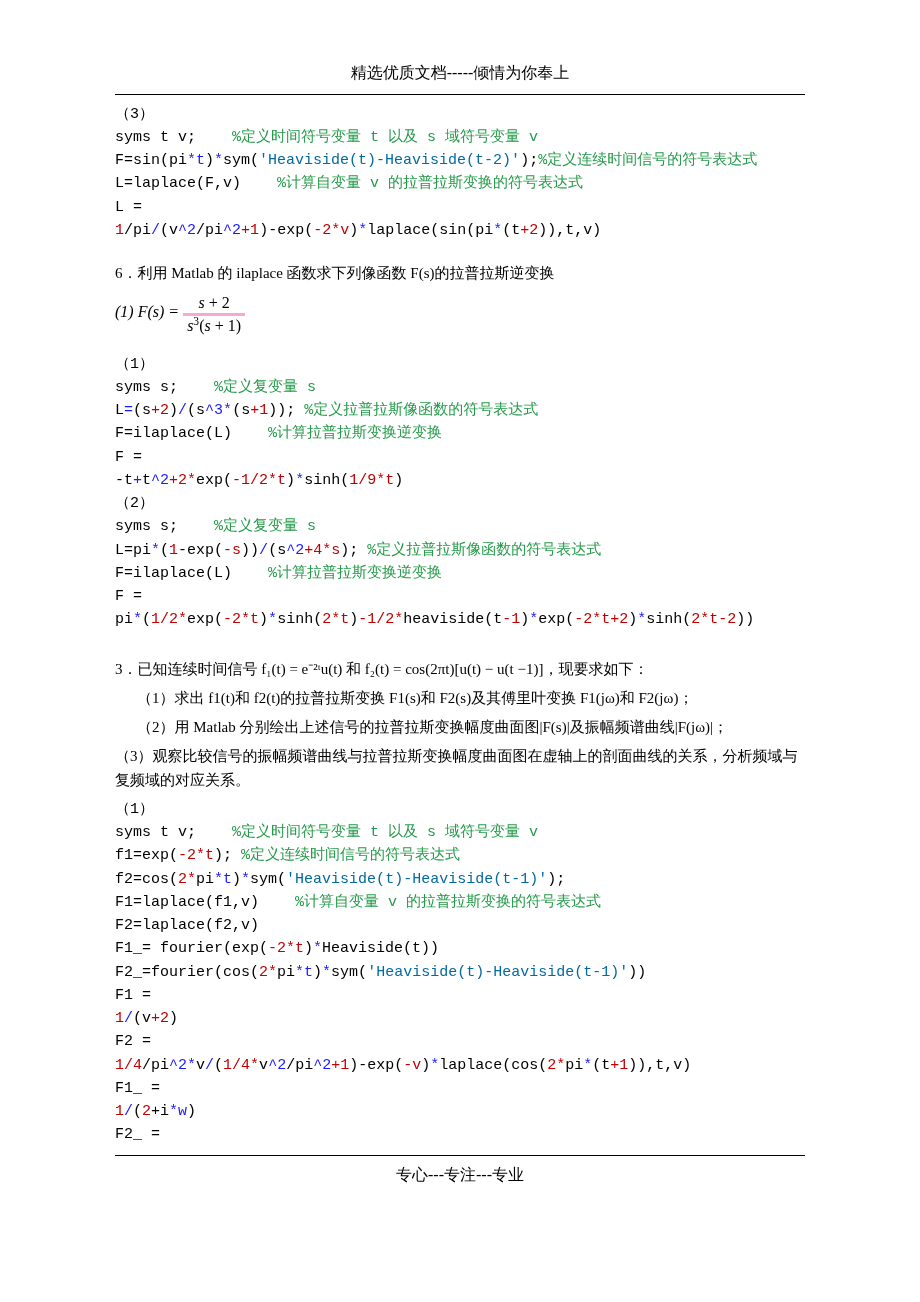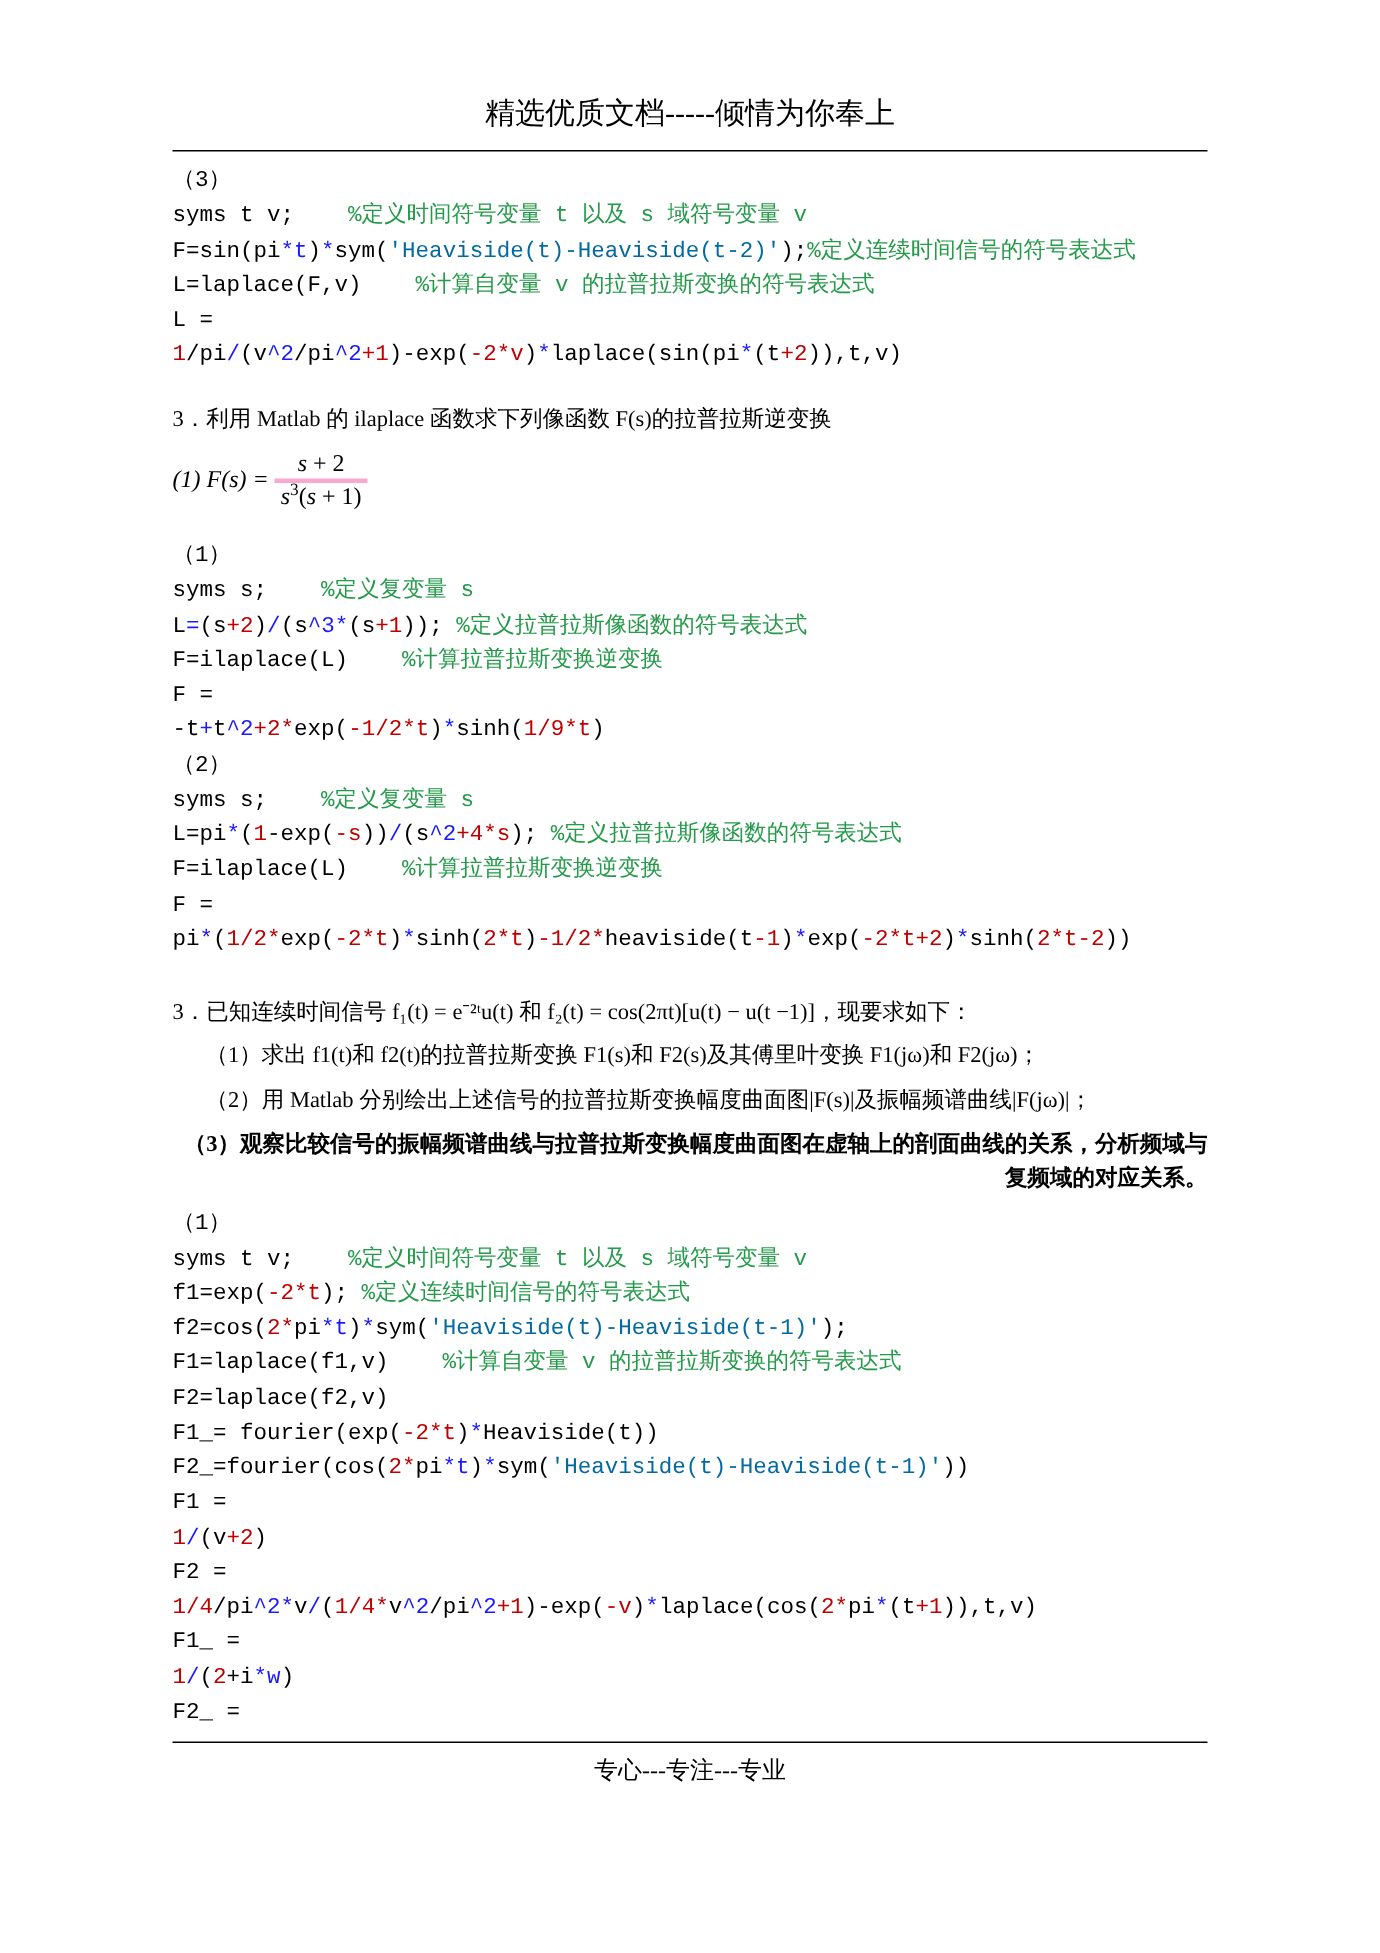--- a/index.html
+++ b/index.html
@@ -12,21 +12,21 @@
   .page {
     width: 920px;
     padding: 60px 115px 40px 115px;
     box-sizing: border-box;
     font-size: 15px;
     line-height: 1.6;
     color: #000;
   }
   .header {
     text-align: center;
-    font-size: 20px;
+    font-size: 16px;
     margin-bottom: 8px;
   }
   .hr {
     border: none;
     border-top: 1px solid #000;
     margin: 0 0 8px 0;
   }
   .footer-hr {
     border: none;
     border-top: 1px solid #000;
@@ -46,21 +46,21 @@
   .purple { color: #0369a1; }
   .green { color: #259a4a; }
   .blue { color: #1a1aff; }
   .red { color: #c00000; }
   .normal-text {
     font-family: "SimSun", "宋体", "Times New Roman", serif;
     line-height: 1.55;
     margin: 6px 0;
   }
   .indent { padding-left: 22px; }
-  .bold { font-weight: bold; text-align: right; }
+  .bold { font-weight: normal; }
   .formula-row {
     display: flex;
     align-items: center;
     gap: 90px;
     margin: 8px 0 18px 0;
     font-family: "Times New Roman", serif;
     font-style: italic;
     font-size: 16px;
   }
   .frac {
@@ -83,21 +83,21 @@
   <hr class="hr">
 
   <div class="code-line black">（3）</div>
   <div class="code-line"><span class="black">syms t v;    </span><span class="green">%定义时间符号变量 t 以及 s 域符号变量 v</span></div>
   <div class="code-line"><span class="black">F=sin(pi</span><span class="blue">*t</span><span class="black">)</span><span class="blue">*</span><span class="black">sym(</span><span class="purple">'Heaviside(t)-Heaviside(t-2)'</span><span class="black">);</span><span class="green">%定义连续时间信号的符号表达式</span></div>
   <div class="code-line"><span class="black">L=laplace(F,v)    </span><span class="green">%计算自变量 v 的拉普拉斯变换的符号表达式</span></div>
   <div class="code-line black">L =</div>
   <div class="code-line"><span class="red">1</span><span class="black">/pi</span><span class="blue">/</span><span class="black">(v</span><span class="blue">^2</span><span class="black">/pi</span><span class="blue">^2</span><span class="red">+1</span><span class="black">)-exp(</span><span class="red">-2*v</span><span class="black">)</span><span class="blue">*</span><span class="black">laplace(sin(pi</span><span class="blue">*</span><span class="black">(t</span><span class="red">+2</span><span class="black">)),t,v)</span></div>
 
   <div style="height:14px"></div>
-  <div class="normal-text">3．利用 Matlab 的 ilaplace 函数求下列像函数 F(s)的拉普拉斯逆变换</div>
+  <div class="normal-text">6．利用 Matlab 的 ilaplace 函数求下列像函数 F(s)的拉普拉斯逆变换</div>
 
   <div class="formula-row">
     <span>(1) <span class="ital">F</span>(<span class="ital">s</span>) = <span class="frac"><span class="num"><span class="ital">s</span> + 2</span><span class="den"><span class="ital">s</span><sup>3</sup>(<span class="ital">s</span> + 1)</span></span></span>
   </div>
 
   <div class="code-line black">（1）</div>
   <div class="code-line"><span class="black">syms s;    </span><span class="green">%定义复变量 s</span></div>
   <div class="code-line"><span class="black">L</span><span class="blue">=</span><span class="black">(s</span><span class="red">+2</span><span class="black">)</span><span class="blue">/</span><span class="black">(s</span><span class="blue">^3*</span><span class="black">(s</span><span class="red">+1</span><span class="black">)); </span><span class="green">%定义拉普拉斯像函数的符号表达式</span></div>
   <div class="code-line"><span class="black">F=ilaplace(L)    </span><span class="green">%计算拉普拉斯变换逆变换</span></div>
   <div class="code-line black">F =</div>

